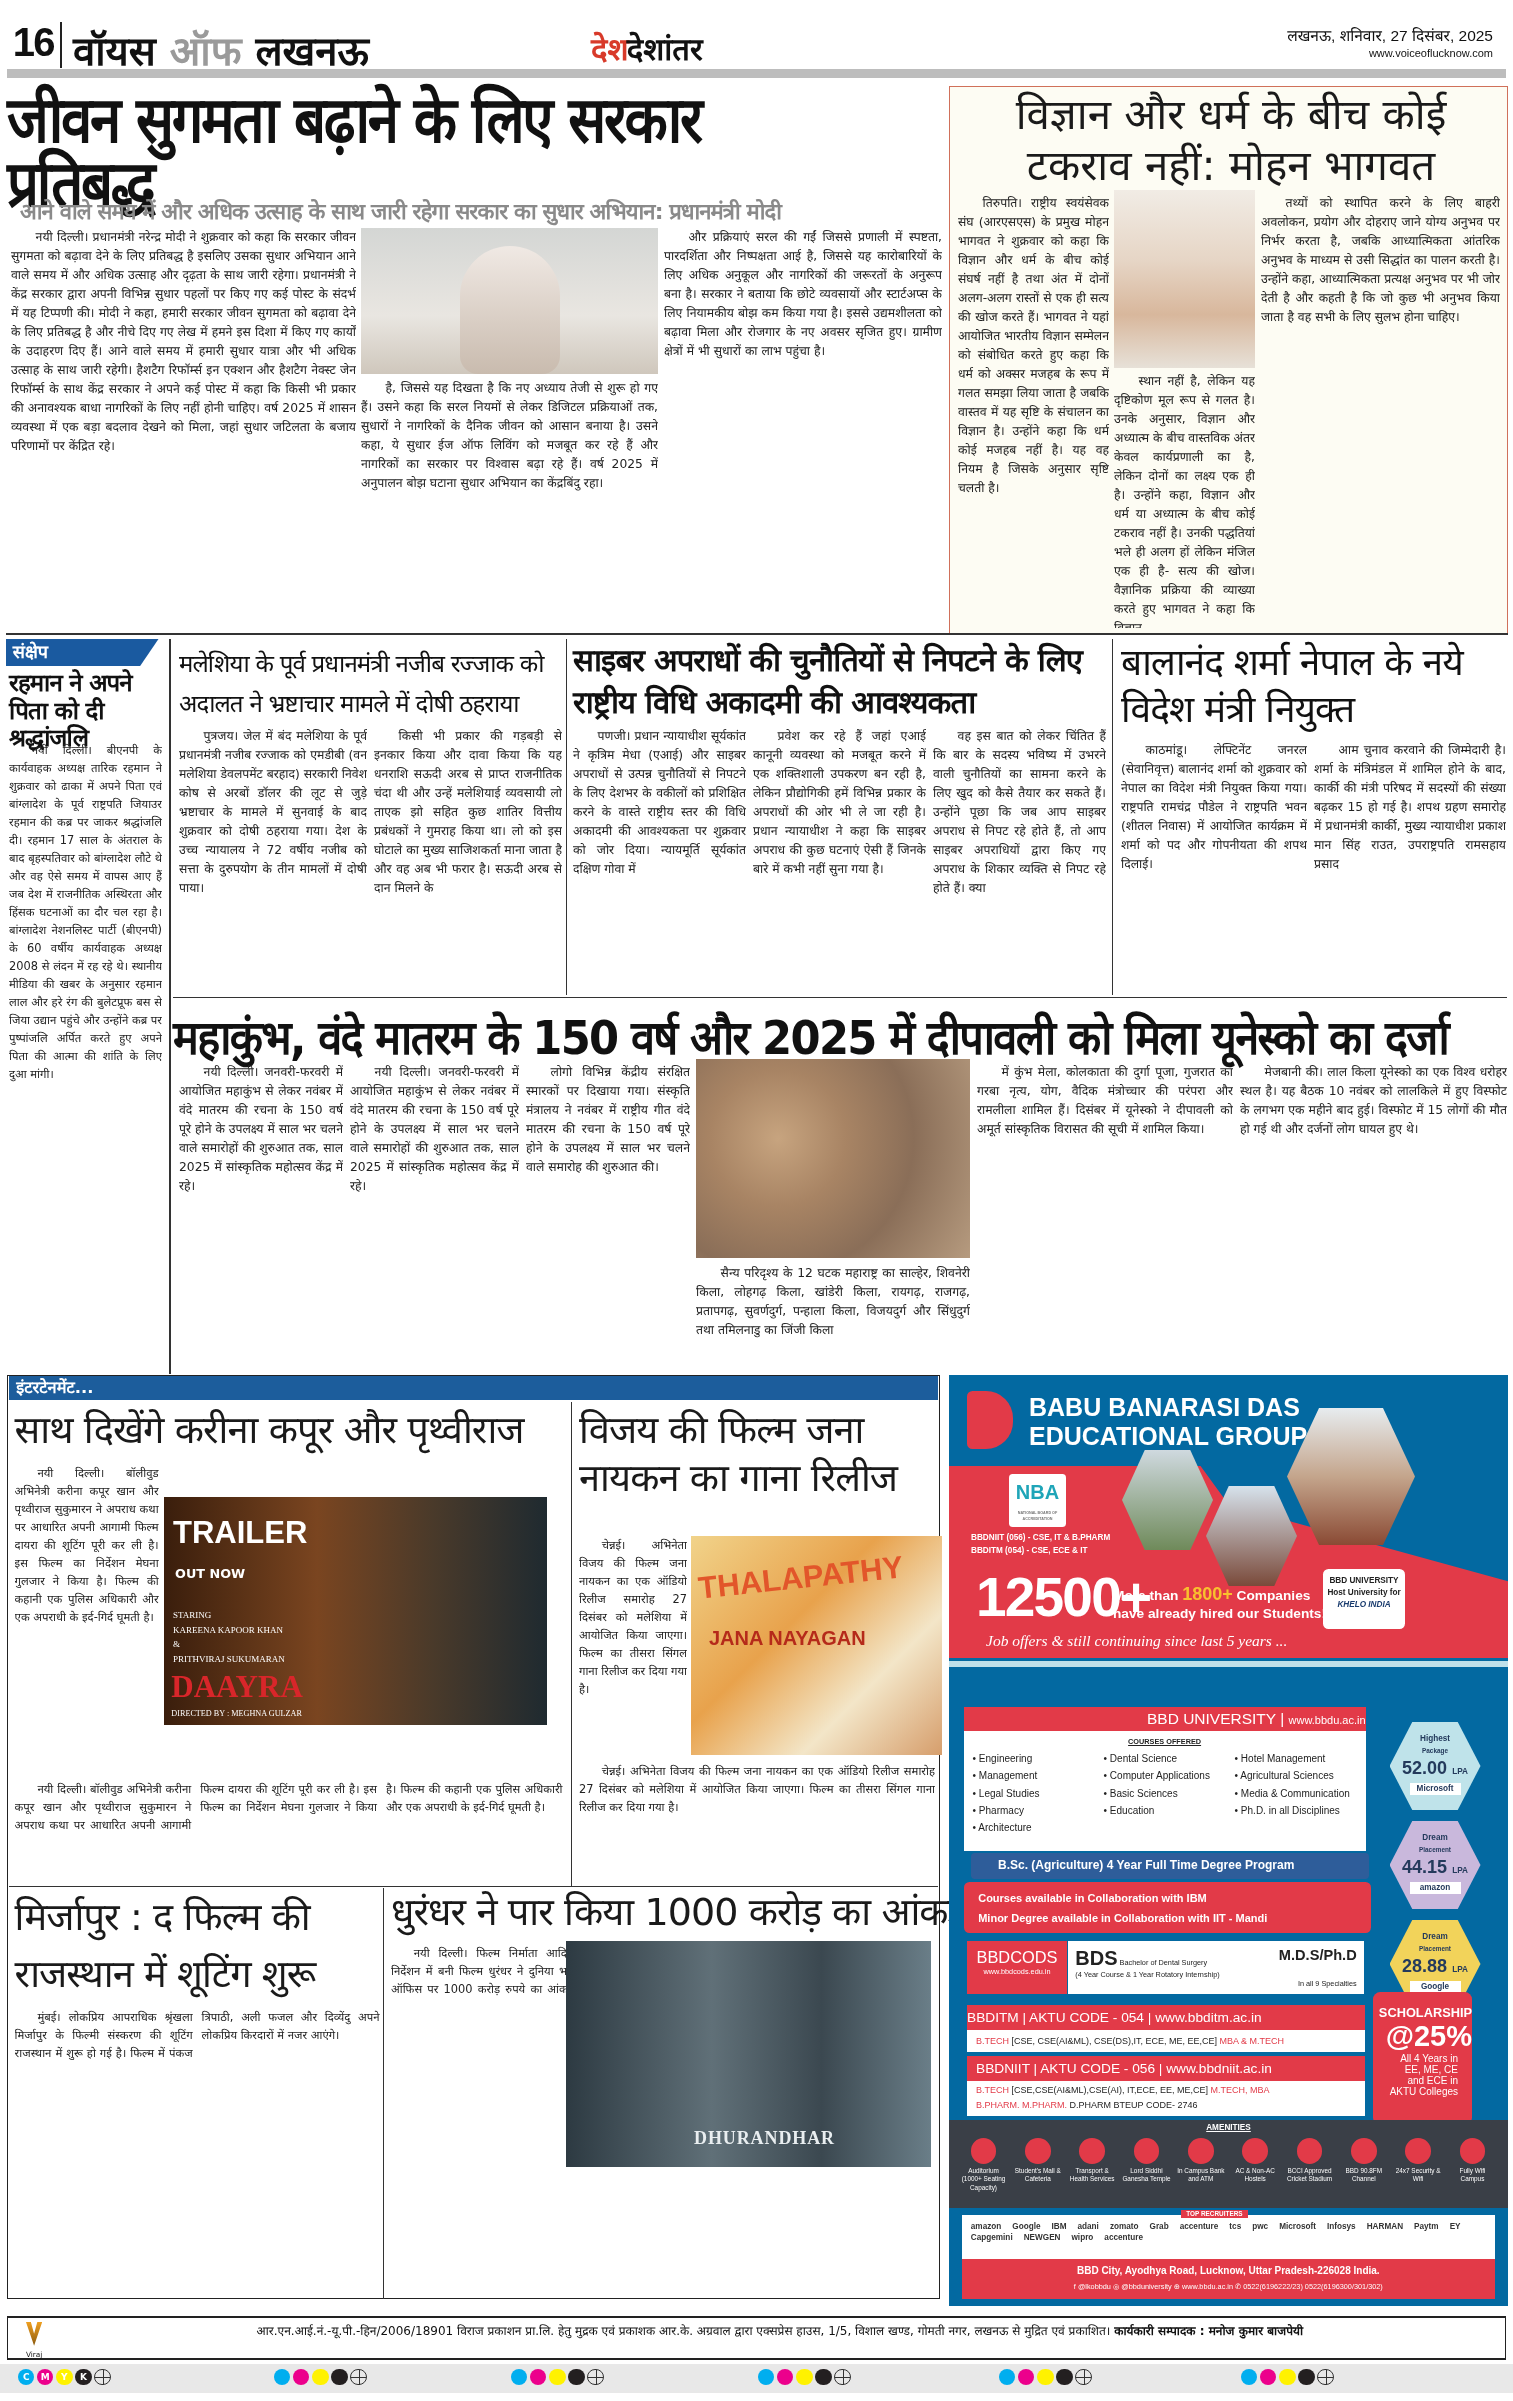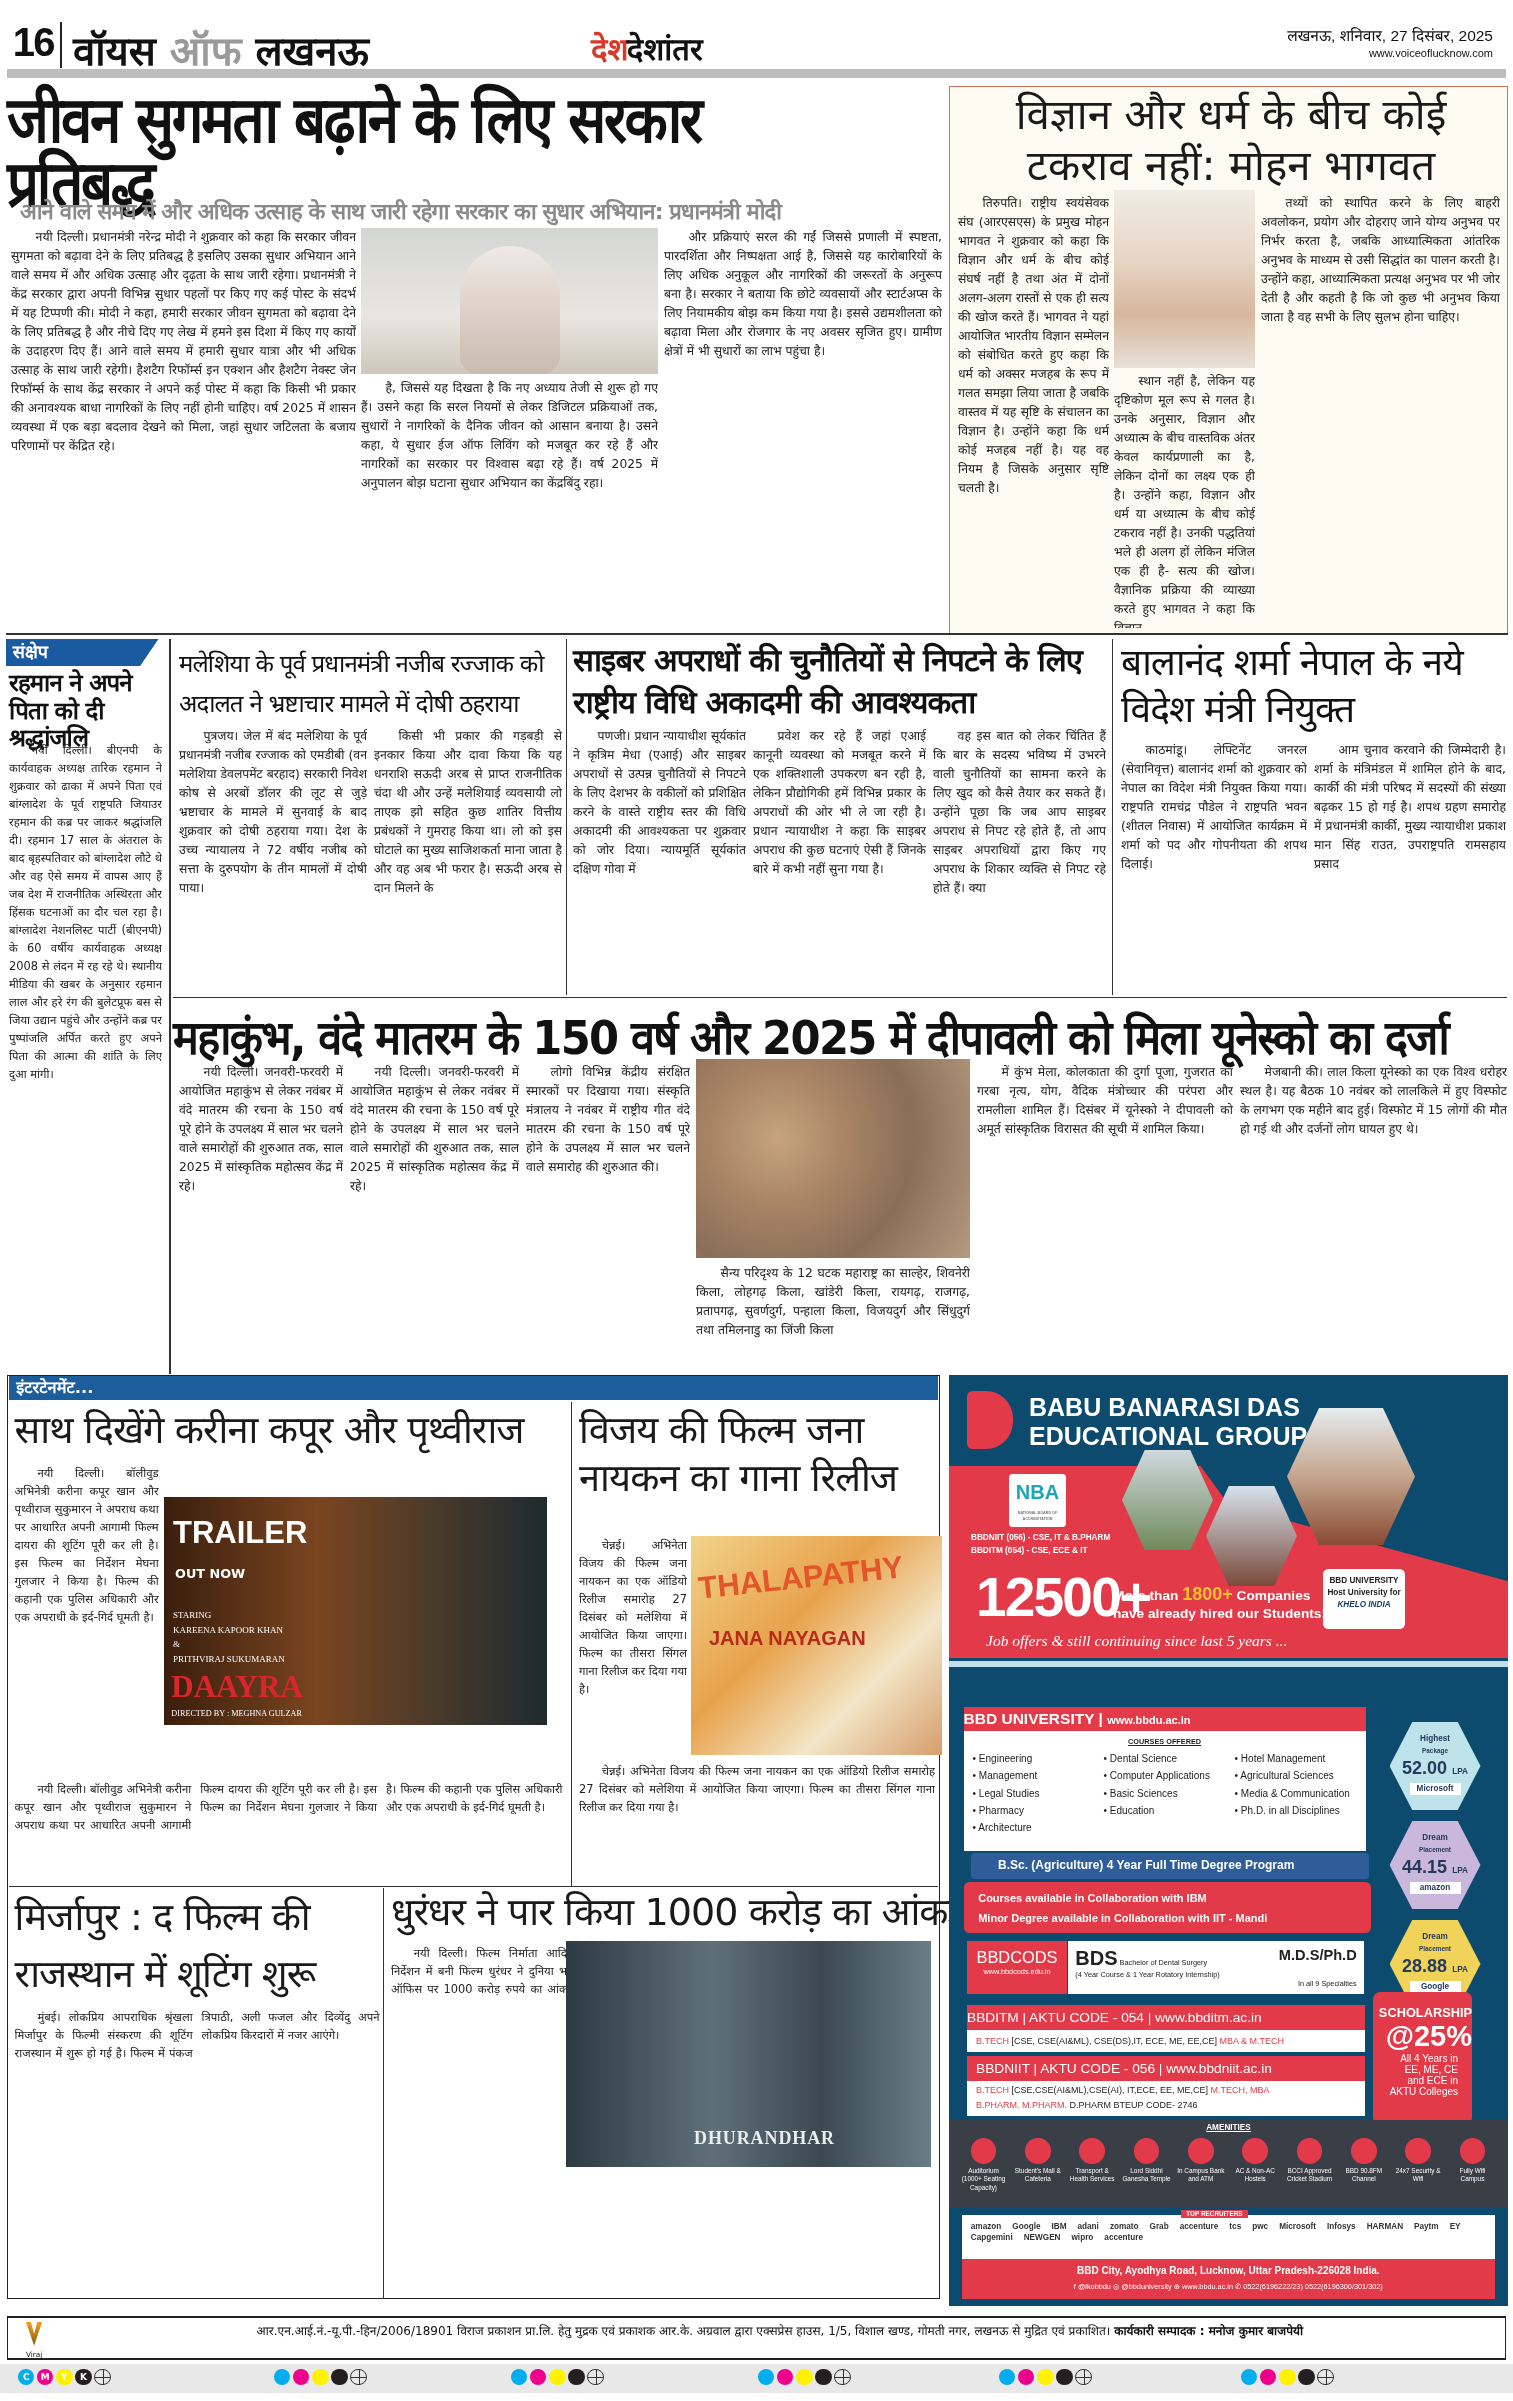--- a/index.html
+++ b/index.html
@@ -38,21 +38,21 @@
 .daayra .t1{position:absolute;left:9px;top:18px;font-size:31px;font-weight:bold;font-family:"Liberation Sans",sans-serif}
 .daayra .t2{position:absolute;left:11px;top:69px;font-size:12.8px;font-weight:bold}
 .daayra .t3{position:absolute;left:9px;top:111px;font-size:9px;line-height:14.6px;font-family:"Liberation Serif",serif}
 .daayra .t4{position:absolute;left:7.3px;top:172px;font-size:31px;font-weight:bold;color:#d8262a;font-family:"Liberation Serif",serif}
 .daayra .t5{position:absolute;left:7.3px;top:212px;font-size:8.2px;font-family:"Liberation Serif",serif}
 .thalapathy{left:691px;top:1536px;width:251px;height:219px;background:linear-gradient(135deg,#f1d38a,#e8a24c 40%,#f3e6c8 70%,#d69e6c);overflow:hidden}
 .thalapathy .t1{position:absolute;left:7.3px;top:24px;font-size:31px;font-weight:bold;color:#e2562a;font-family:"Liberation Sans",sans-serif;transform:rotate(-6deg)}
 .thalapathy .t2{position:absolute;left:18px;top:91px;font-size:20px;font-weight:bold;color:#b52a1a;font-family:"Liberation Sans",sans-serif}
 .dhurandhar{left:856px;top:1941px;width:242px;height:226px;background:linear-gradient(90deg,#2d3a42,#607078 40%,#3b4850 70%,#6a7e88);overflow:hidden}
 .dhurandhar .t1{position:absolute;left:37px;top:187px;font-size:18px;font-weight:bold;color:#e9eef0;font-family:"Liberation Serif",serif;letter-spacing:0.9px}
-.ad{left:949px;top:1375px;width:559px;height:931px;background:#0c4a6e;overflow:hidden;font-family:"Liberation Sans",sans-serif}
+.ad{left:949px;top:1375px;width:559px;height:931px;background:#0369a1;overflow:hidden;font-family:"Liberation Sans",sans-serif}
 .ad-red{background:#e23a48;color:#fff}
 .ad-white{background:#fff;color:#222}
 .foot-box{left:7.3px;top:2316px;width:1499px;height:44px;border:2.7px solid #222;border-left:0.9px solid #222;border-right:0.9px solid #222;font-size:12px;line-height:18px;padding:3.7px 9px 0 55px;text-align:center}
 .cmyk{top:2369px;display:flex;gap:2.7px;align-items:center}
 .dot{width:16.4px;height:16.4px;border-radius:50%;font-size:9px;color:#fff;text-align:center;line-height:16.4px;font-weight:bold}
 .reg{width:16.4px;height:16.4px;border-radius:50%;border:0.9px solid #333;position:relative}
 .reg:before{content:"";position:absolute;left:7.3px;top:0;width:0.9px;height:14.6px;background:#333}
 .reg:after{content:"";position:absolute;top:7.3px;left:0;height:0.9px;width:14.6px;background:#333}
 </style>
 </head>
@@ -221,21 +221,21 @@
   <div class="abs" style="left:338px;top:33px;width:128px;height:137px;background:linear-gradient(#e7ecef,#c4a58c 50%,#8a4a34);clip-path:polygon(25% 0,75% 0,100% 50%,75% 100%,25% 100%,0 50%)"></div>
   <div class="abs" style="left:27px;top:190px;color:#fff;font-size:55px;font-weight:bold;letter-spacing:-1.8px">12500+</div>
   <div class="abs" style="left:164px;top:210px;color:#fff;font-size:13.7px;font-weight:bold;line-height:18px"><span>More than</span> <span style="color:#f9c02e;font-size:18px">1800+</span> <span>Companies</span><div>have already hired our Students!</div></div>
   <div class="abs" style="left:37px;top:257px;color:#fff;font-size:15.5px;font-style:italic;font-family:'Liberation Serif',serif">Job offers &amp; still continuing since last 5 years ...</div>
   <div class="abs ad-white" style="left:374px;top:194px;width:82px;height:60px;border-radius:5.5px;text-align:center;font-size:8.2px;font-weight:bold;padding-top:5.5px;line-height:12px">
       <div>BBD UNIVERSITY</div>
       <div>Host University for</div>
       <div style="color:#1a3c6e;font-style:italic">KHELO INDIA</div>
     </div>
   <div class="abs" style="left:0;top:286px;width:559px;height:5.5px;background:#bfe0ea"></div>
-  <div class="abs ad-red" style="left:14.6px;top:332px;width:402px;height:24px;text-align:left;font-size:15.5px;font-weight:bold;line-height:24px"><span>BBD UNIVERSITY</span> | <span style="font-size:11px">www.bbdu.ac.in</span></div>
+  <div class="abs ad-red" style="left:14.6px;top:332px;width:402px;height:24px;text-align:right;font-size:15.5px;font-weight:normal;line-height:24px"><span>BBD UNIVERSITY</span> | <span style="font-size:11px">www.bbdu.ac.in</span></div>
   <div class="abs ad-white" style="left:14.6px;top:356px;width:402px;height:120px;font-size:10px;line-height:17.3px;padding:1.8px 9px">
     <div style="text-align:center;font-size:7.3px;font-weight:bold;text-decoration:underline">COURSES OFFERED</div>
     <div style="display:flex;gap:9px" id="courses-cols">
         <div style="flex: 1 1 0%;">
           <div>• Engineering</div>
           <div>• Management</div>
           <div>• Legal Studies</div>
           <div>• Pharmacy</div>
           <div>• Architecture</div>
         </div>

